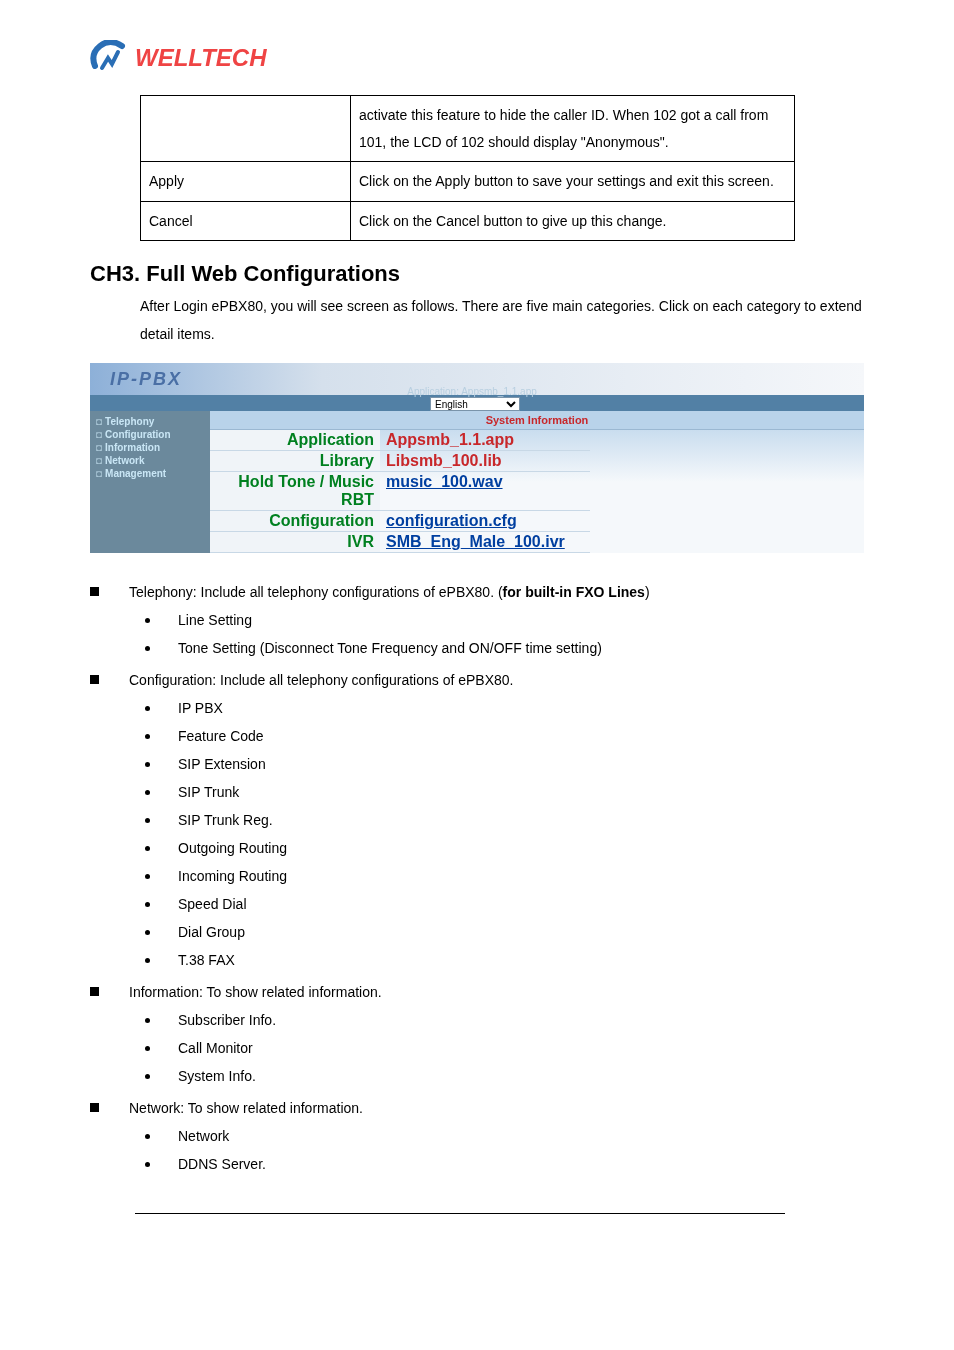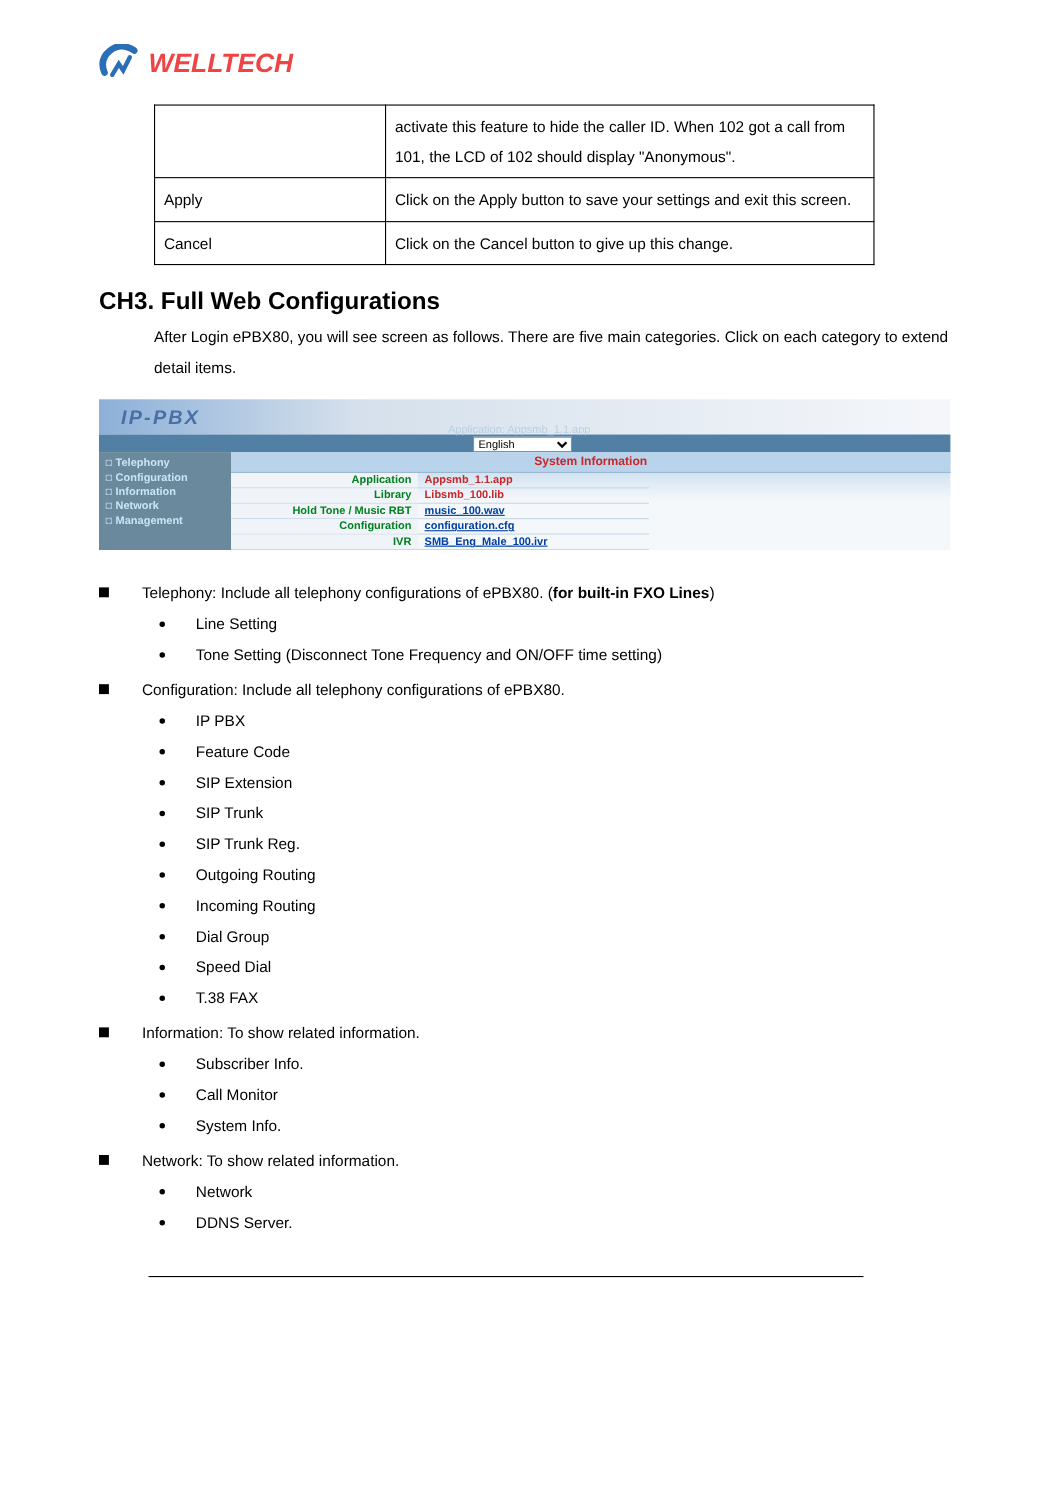--- a/index.html
+++ b/index.html
@@ -129,21 +129,21 @@
       font-weight: bold;
       font-size: 11px;
       padding: 3px;
       border-bottom: 1px solid #9bb8d2;
     }
     .ss-info-table {
       width: 380px;
     }
     .ss-info-row {
       display: flex;
-      font-size: 10px;
+      font-size: 16px;
       border-bottom: 1px solid #c8d8e6;
     }
     .ss-info-label {
       width: 170px;
       text-align: right;
       padding: 1px 6px;
       color: #008020;
       font-weight: bold;
       background: #f0f4f8;
     }
@@ -323,25 +323,25 @@
       <div class="sub-item">
         <span class="dot-bullet"></span>
         <span>Outgoing Routing</span>
       </div>
       <div class="sub-item">
         <span class="dot-bullet"></span>
         <span>Incoming Routing</span>
       </div>
       <div class="sub-item">
         <span class="dot-bullet"></span>
+        <span>Speed Dial</span>
+      </div>
+      <div class="sub-item">
+        <span class="dot-bullet"></span>
         <span>Dial Group</span>
-      </div>
-      <div class="sub-item">
-        <span class="dot-bullet"></span>
-        <span>Speed Dial</span>
       </div>
       <div class="sub-item">
         <span class="dot-bullet"></span>
         <span>T.38 FAX</span>
       </div>
     </div>
     <div class="top-item">
       <span class="square-bullet"></span>
       <span>Information: To show related information.</span>
     </div>

